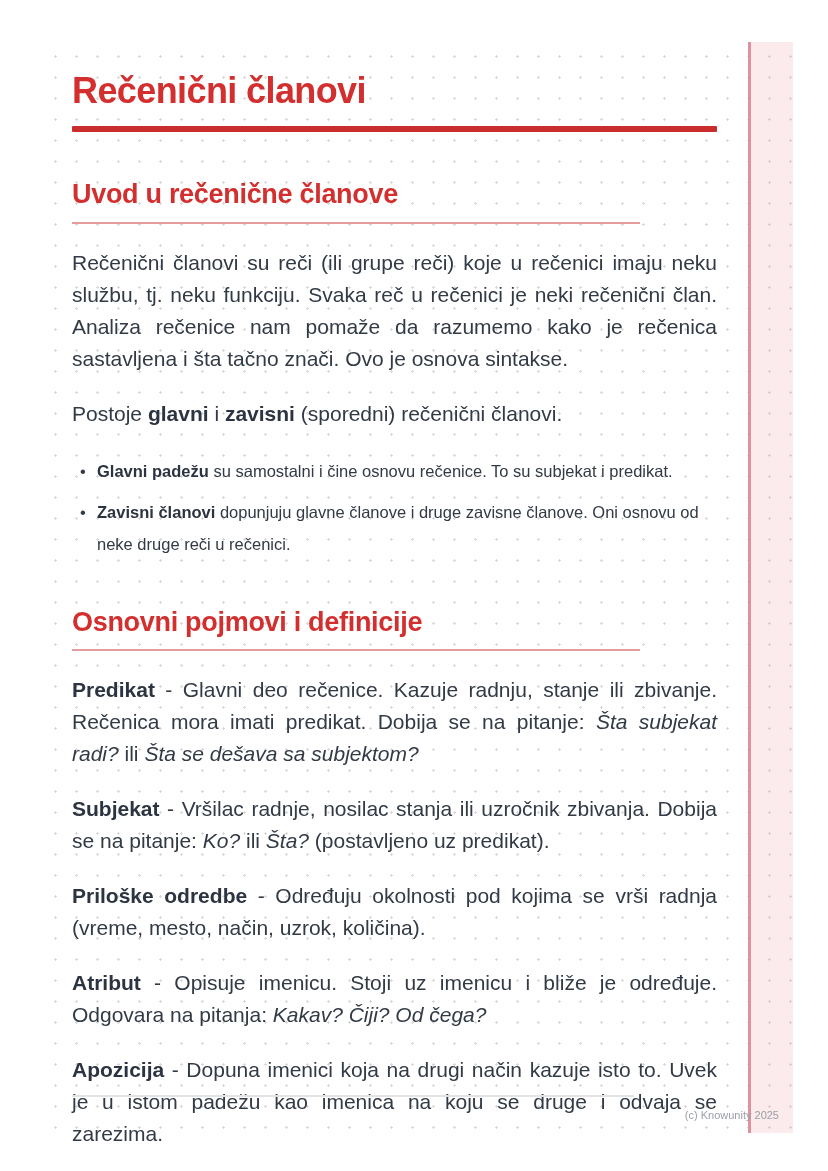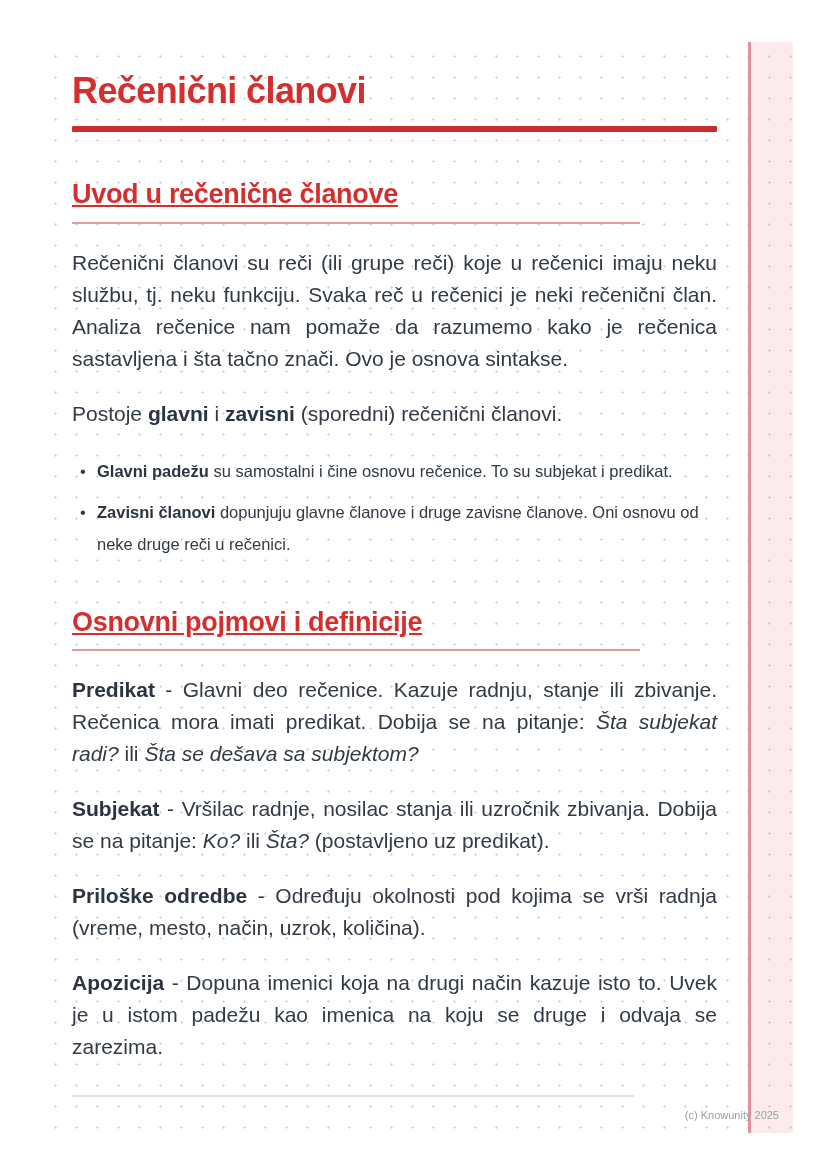--- a/index.html
+++ b/index.html
@@ -55,21 +55,20 @@
     margin-top: 15px;
     border-radius: 1px;
   }
   h2.section-heading {
     font-size: 27px;
     font-weight: 800;
     color: #d32f2f;
     letter-spacing: -0.3px;
     margin: 46px 0 0 0;
     line-height: 1.2;
-    text-decoration: underline;
   }
   .h2-underline {
     width: 568px;
     height: 2px;
     background: #e49c9c;
     margin-top: 11px;
   }
   p.para {
     font-size: 21px;
     line-height: 32px;
@@ -140,19 +139,20 @@
       </ul>
     </section>
 
     <section>
       <h2 class="section-heading">Osnovni pojmovi i definicije</h2>
       <div class="h2-underline"></div>
 
       <p class="para"><span class="seg-b">Predikat</span><span> - Glavni deo rečenice. Kazuje radnju, stanje ili zbivanje. Rečenica mora imati predikat. Dobija se na pitanje: </span><span class="seg-i">Šta subjekat radi?</span><span> ili </span><span class="seg-i">Šta se dešava sa subjektom?</span></p>
       <p class="para"><span class="seg-b">Subjekat</span><span> - Vršilac radnje, nosilac stanja ili uzročnik zbivanja. Dobija se na pitanje: </span><span class="seg-i">Ko?</span><span> ili </span><span class="seg-i">Šta?</span><span> (postavljeno uz predikat).</span></p>
       <p class="para"><span class="seg-b">Priloške odredbe</span><span> - Određuju okolnosti pod kojima se vrši radnja (vreme, mesto, način, uzrok, količina).</span></p>
+      <p class="para"><span class="seg-b">Atribut</span><span> - Opisuje imenicu. Stoji uz imenicu i bliže je određuje. Odgovara na pitanja: </span><span class="seg-i">Kakav? Čiji? Od čega?</span></p>
       <p class="para"><span class="seg-b">Apozicija</span><span> - Dopuna imenici koja na drugi način kazuje isto to. Uvek je u istom padežu kao imenica na koju se druge i odvaja se zarezima.</span></p>
     </section>
   </div>
 
   <div class="footer-divider"></div>
   <div class="footer-text">(c) Knowunity 2025</div>
 </div>
 
 </body></html>

